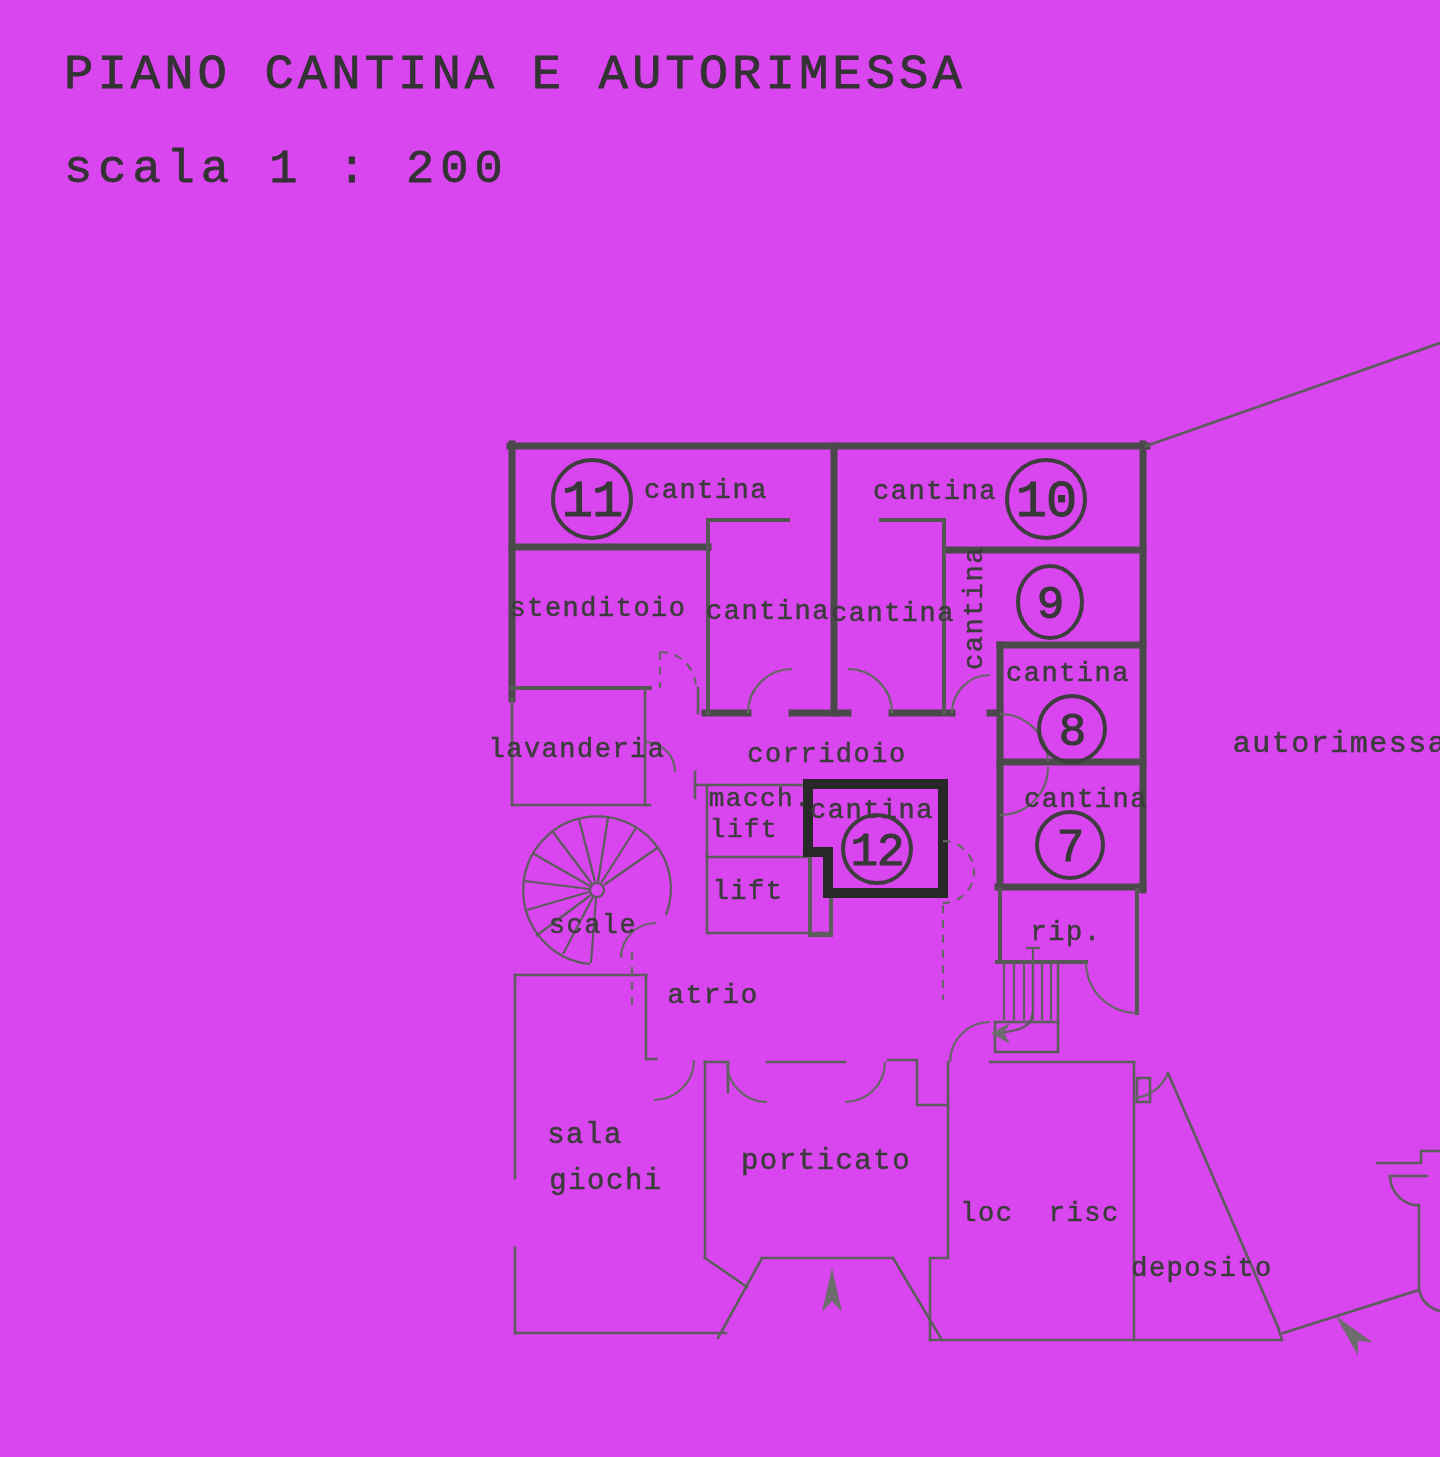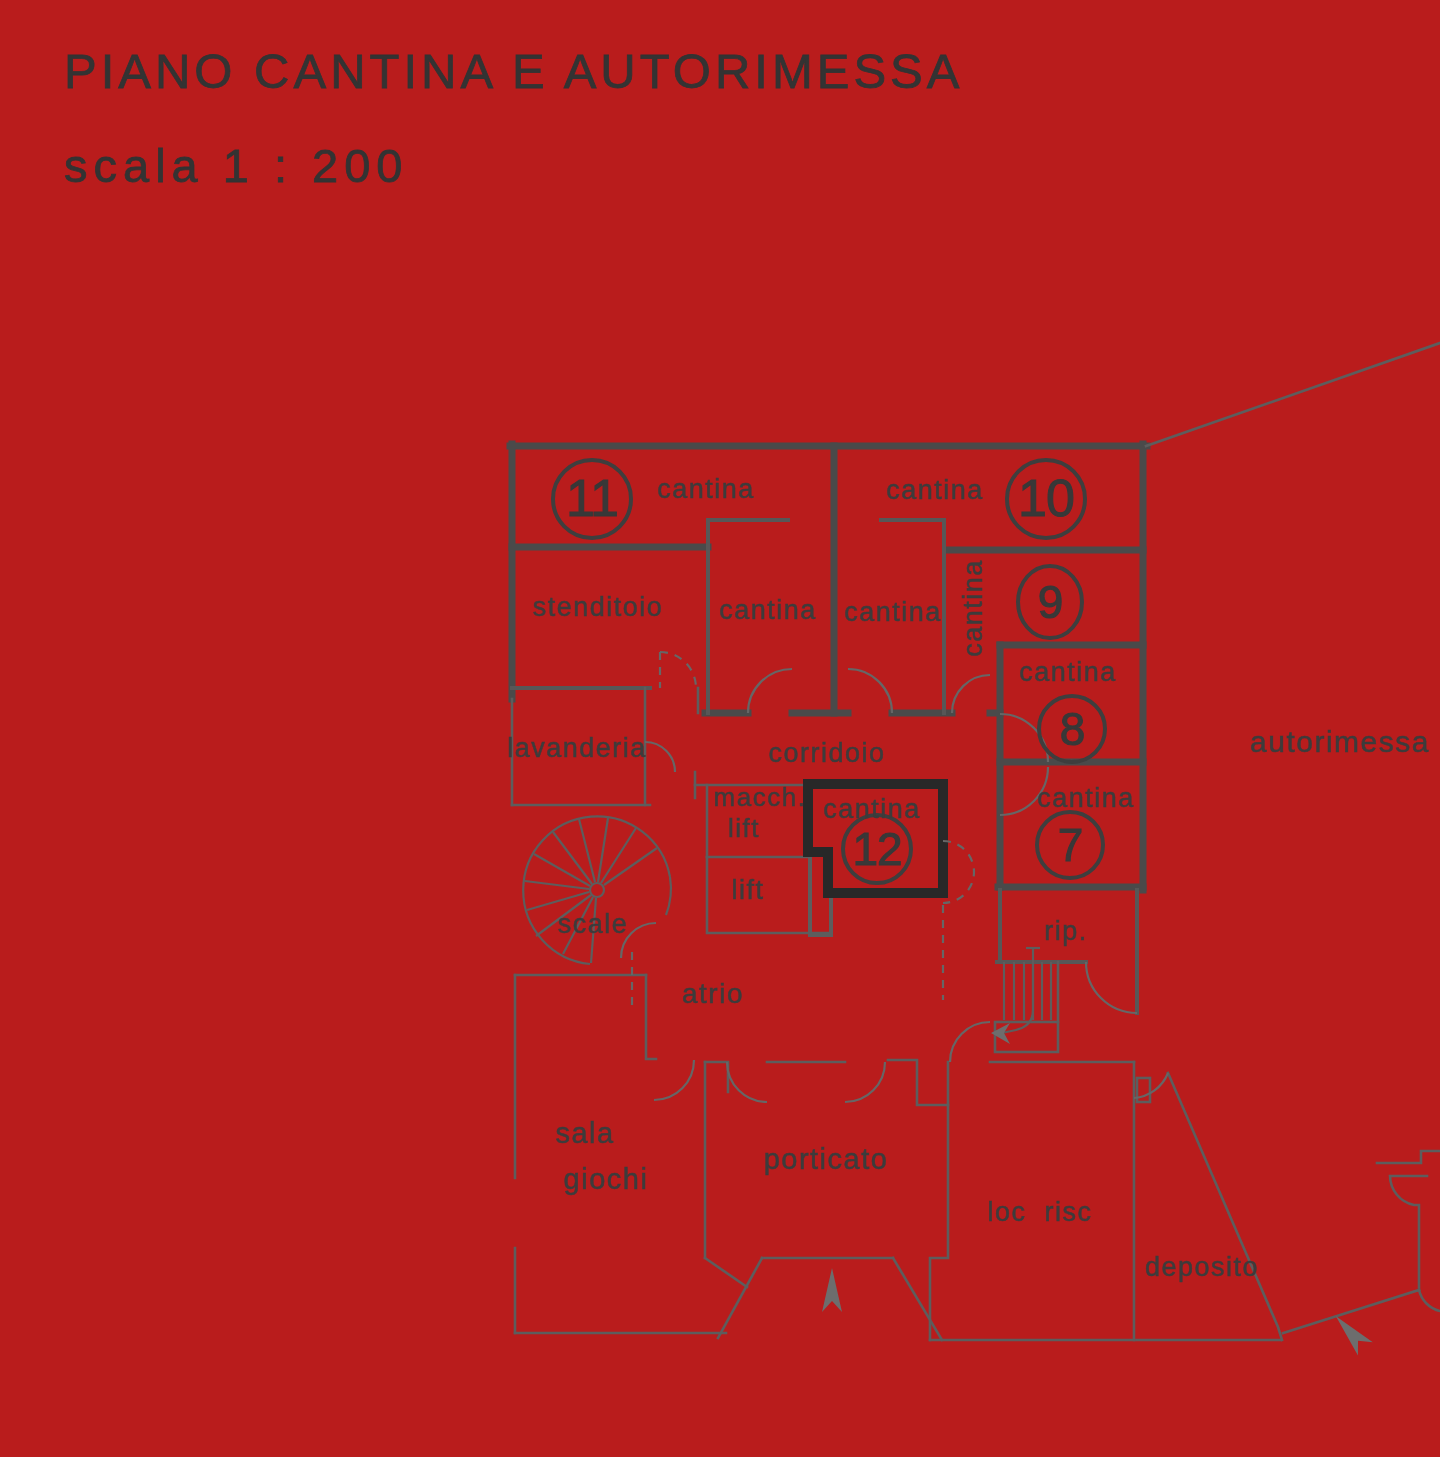--- a/index.html
+++ b/index.html
@@ -1,21 +1,21 @@
 <!DOCTYPE html>
 <html><head>
 <meta charset="utf-8">
 <style>
   html,body{margin:0;padding:0;background:#e9e9e9;}
   .sheet{
     position:relative;
     width:1440px;height:1457px;
-    background:#b91c1c;
+    background:#d946ef;
     overflow:hidden;
-    font-family:Liberation Sans, sans-serif;
+    font-family:Liberation Mono, monospace;
     text-align:right;
   }
   svg{display:block;}
   svg text{white-space:pre;}
   .wt{stroke:#4a4a4a;stroke-width:7;fill:none;stroke-linecap:square;}
   .wm{stroke:#575757;stroke-width:4;fill:none;stroke-linecap:square;}
   .wn{stroke:#5d5d5d;stroke-width:2.6;fill:none;stroke-linecap:square;}
   .wb{stroke:#282828;stroke-width:10;fill:none;stroke-linejoin:miter;}
   .arc{stroke:#666666;stroke-width:2.2;fill:none;}
   .dash{stroke:#666666;stroke-width:2.2;fill:none;stroke-dasharray:8 7;}

